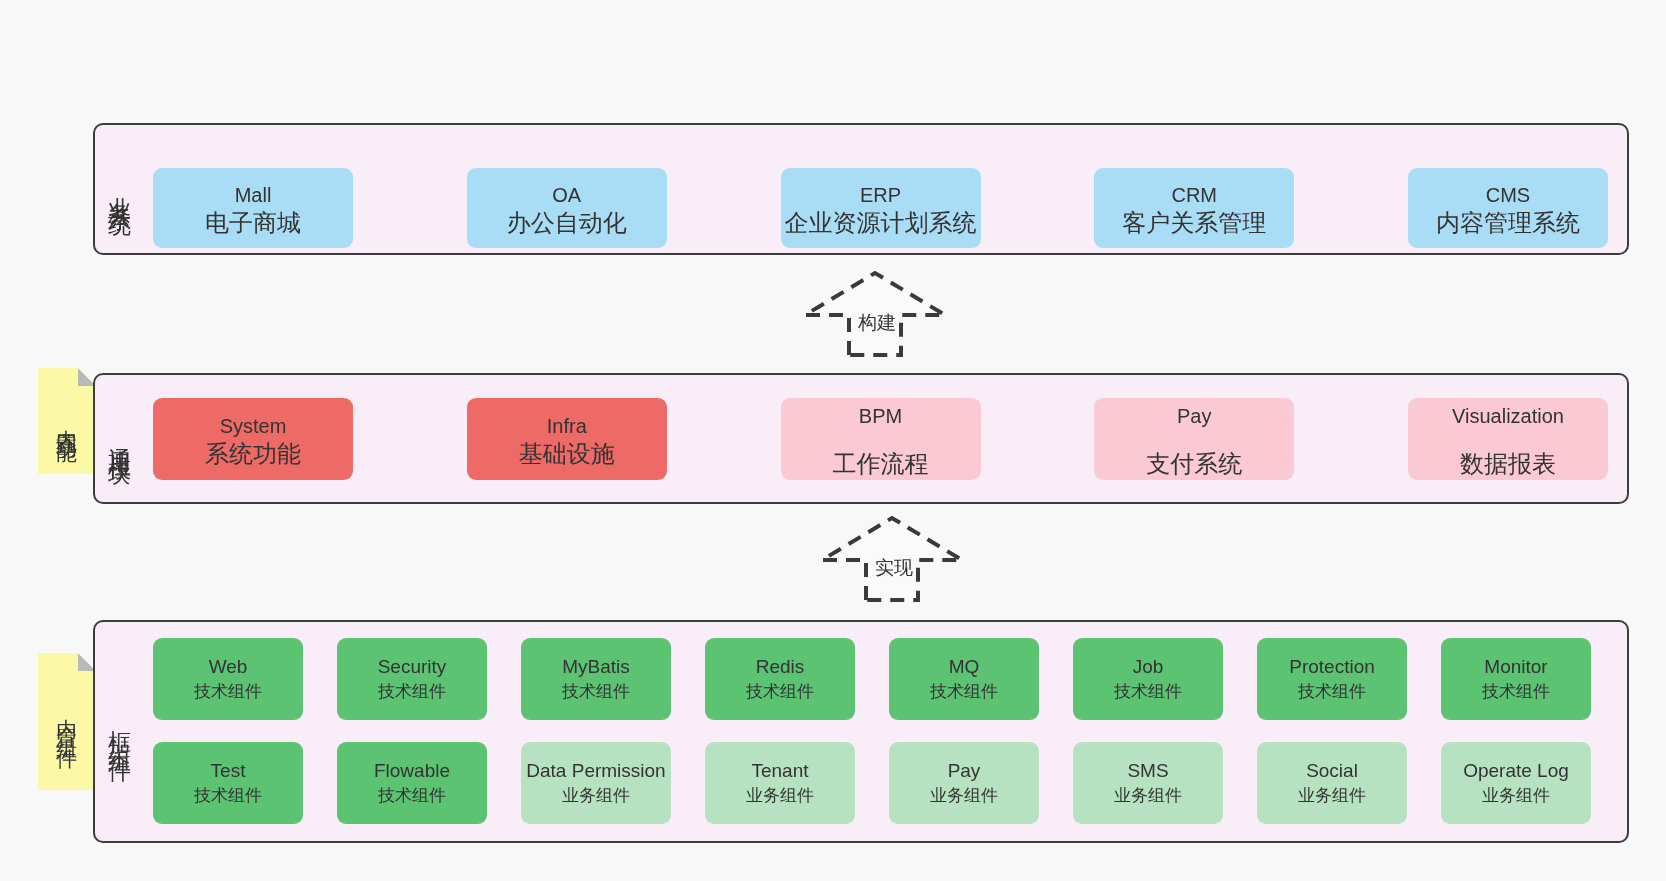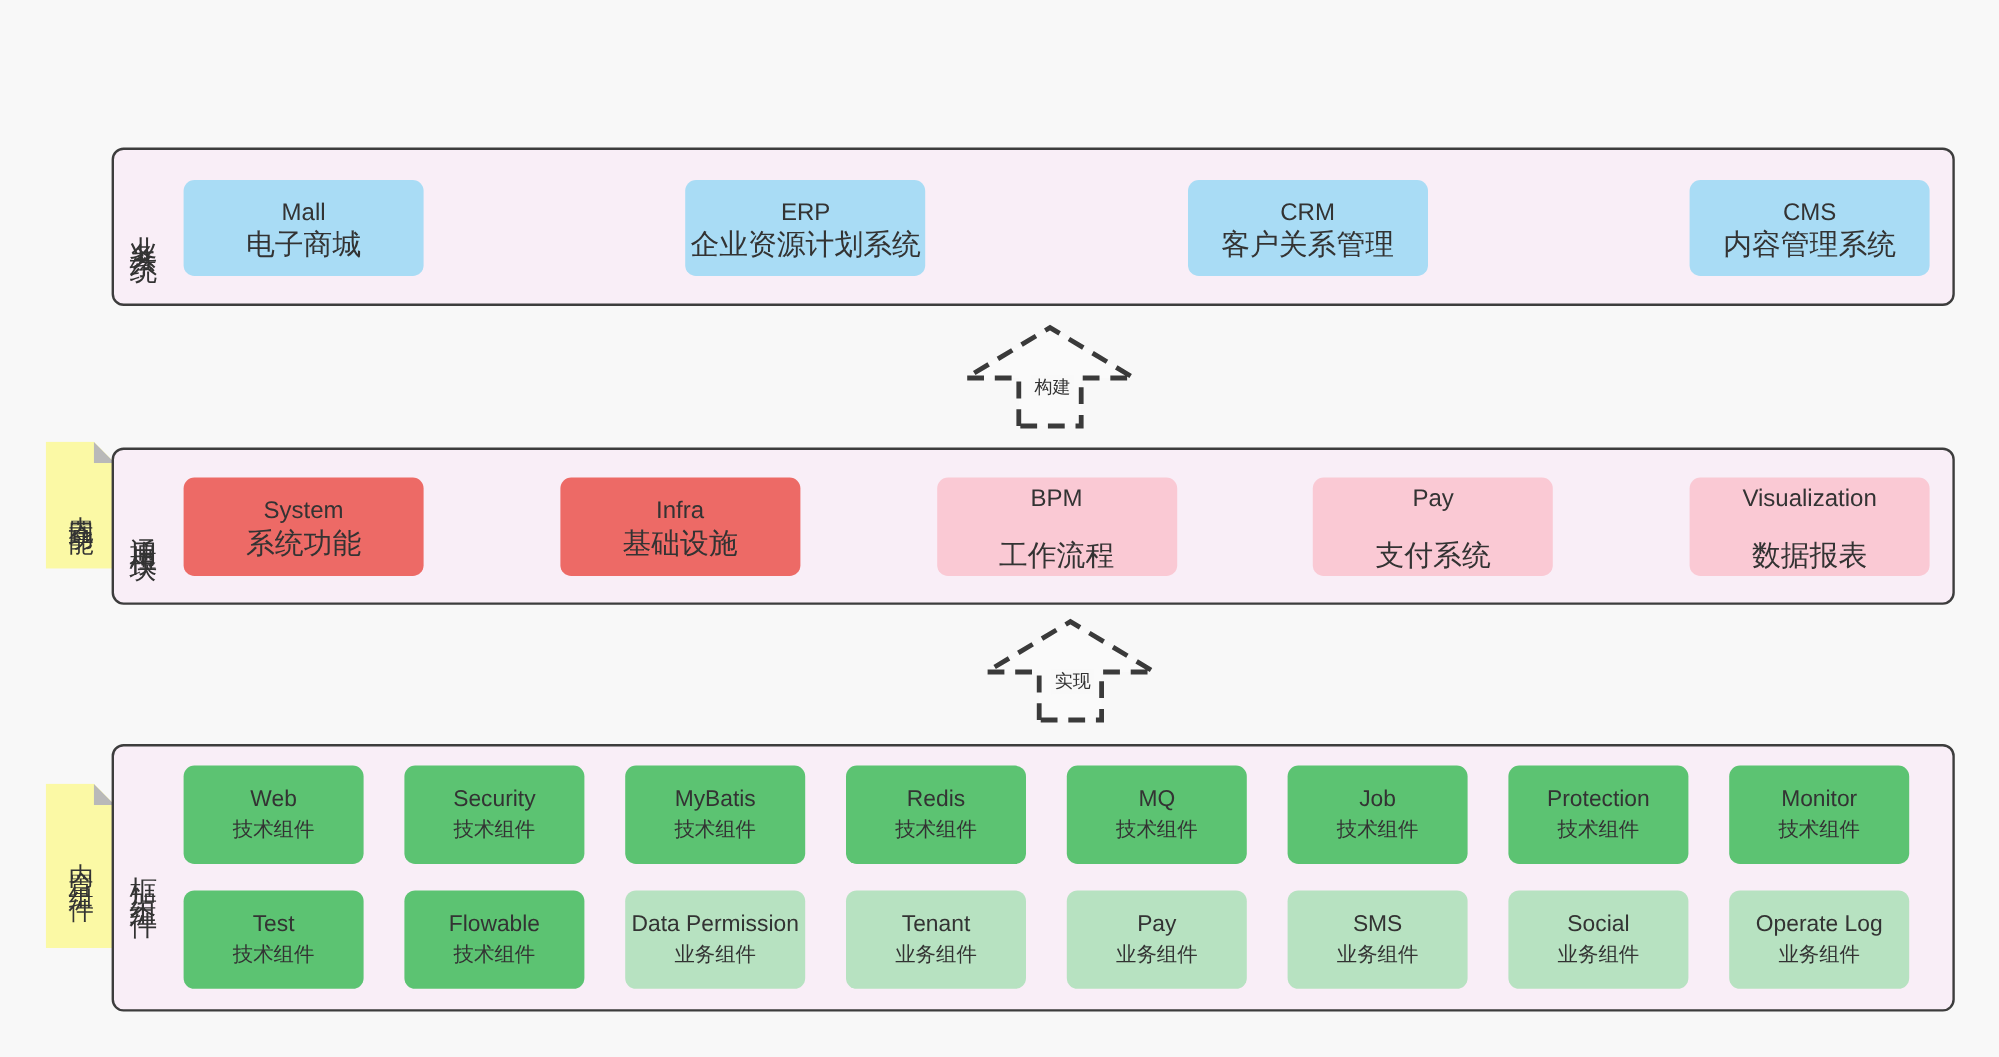--- a/index.html
+++ b/index.html
@@ -15,21 +15,21 @@
   #sec-business{top:123px;height:132px;}
   #sec-common{top:373px;height:131px;}
   #sec-framework{top:620px;height:223px;}
   .sec-label{
     position:absolute;left:13px;top:50%;transform:translateY(-50%);
     writing-mode:vertical-rl;text-orientation:upright;
     font-size:23px;color:#333;letter-spacing:5px;line-height:1;
   }
   #sec-framework .sec-label{letter-spacing:10px;}
   .row{position:absolute;display:flex;justify-content:space-between;}
-  #sec-business .row{left:58px;right:19px;top:25px;height:80px;gap:40px;}
+  #sec-business .row{left:58px;right:19px;top:43px;height:80px;gap:40px;}
   #sec-common .row{left:58px;right:19px;top:23px;height:82px;}
   #sec-framework .row{left:58px;right:36px;height:82px;}
   #sec-framework .row[data-row="0"]{top:16px;}
   #sec-framework .row[data-row="1"]{top:120px;}
   .box{
     border-radius:9px;display:flex;flex-direction:column;align-items:center;
     justify-content:center;text-align:center;flex:0 0 auto;padding:2px 4px;
     box-sizing:border-box;
   }
   .w200{width:200px;}
@@ -58,41 +58,45 @@
     writing-mode:vertical-rl;text-orientation:upright;
     font-size:21px;color:#333;line-height:1;letter-spacing:4px;white-space:nowrap;
   }
   #note-framework .note-label{letter-spacing:10px;}
   .arrow{position:absolute;width:160px;height:100px;z-index:1;}
   #arrow-build{left:795px;top:263px;}
   #arrow-implement{left:812px;top:508px;}
   .arrow svg{position:absolute;left:0;top:0;}
   .arrow-label{
     position:absolute;left:82px;top:60px;transform:translate(-50%,-50%);
-    background:#f9f9f9;font-size:15px;color:#333;padding:1px 3px;white-space:nowrap;
+    background:#f9f9f9;font-size:19px;color:#333;padding:1px 3px;white-space:nowrap;
   }
 </style>
 </head>
 <body>
 
 <div class="note" id="note-common">
   <span class="note-fold"></span>
   <span class="note-label">内置功能</span>
 </div>
 <div class="note" id="note-framework">
   <span class="note-fold"></span>
   <span class="note-label">内置组件</span>
 </div>
 
 <div class="section" id="sec-business">
   <div class="sec-label">业务系统</div>
   <div class="row" data-row="0">
       <div class="box blue w200">
         <div class="box-name">Mall</div>
         <div class="box-desc">电子商城</div>
+      </div>
+      <div class="box blue w200">
+        <div class="box-name">OA</div>
+        <div class="box-desc">办公自动化</div>
       </div>
       <div class="box blue w200">
         <div class="box-name">ERP</div>
         <div class="box-desc">企业资源计划系统</div>
       </div>
       <div class="box blue w200">
         <div class="box-name">CRM</div>
         <div class="box-desc">客户关系管理</div>
       </div>
       <div class="box blue w200">

